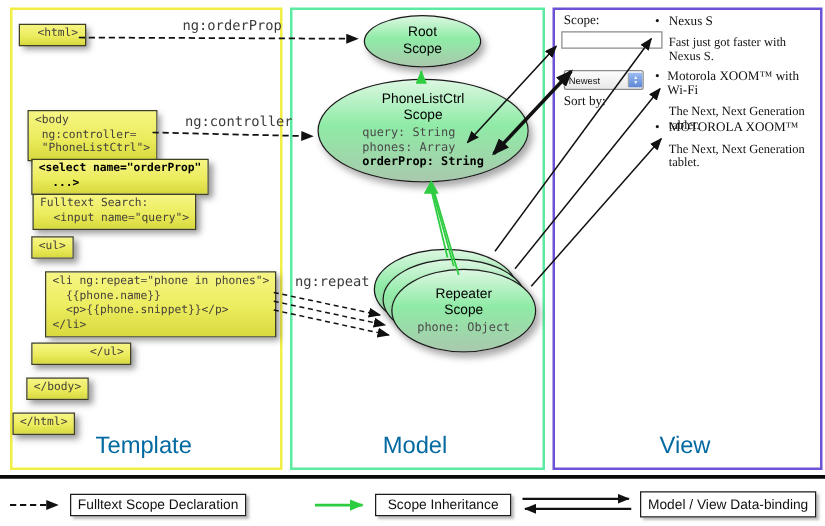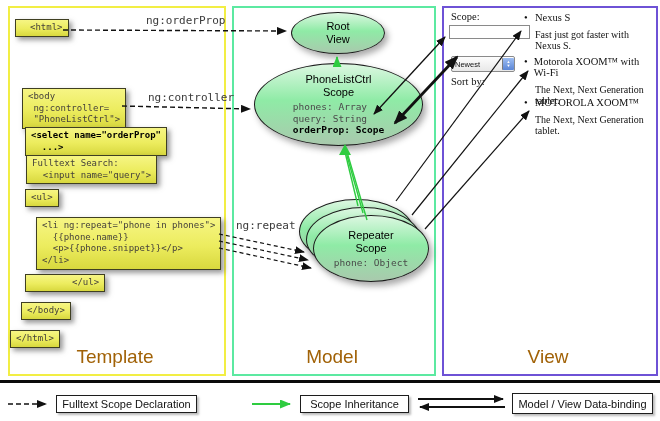--- a/index.html
+++ b/index.html
@@ -3,21 +3,21 @@
 <meta charset="utf-8">
 <style>
   html,body{margin:0;padding:0;background:#fff;}
   .stage{position:relative;width:660px;height:421px;background:#fff;overflow:hidden;
          font-family:"Liberation Sans",sans-serif;}
   
   .col-box{position:absolute;top:6px;height:366px;background:#fff;border-width:2px;border-style:solid;z-index:1;}
   .col-template{left:8px;width:214px;border-color:#f2ee44;}
   .col-model{left:232px;width:200px;border-color:#5ce9a1;}
   .col-view{left:442px;width:212px;border-color:#6e52d6;}
-  .col-label{position:absolute;top:346px;font-size:19px;color:#a16207;text-align:center;z-index:2;}
+  .col-label{position:absolute;top:346px;font-size:19px;color:#0369a1;text-align:center;z-index:2;}
   
   .code-box{position:absolute;z-index:3;background:linear-gradient(180deg,#f6f584 0%,#ecec5e 55%,#d8d83e 100%);
             border:1.5px solid #3f3f22;box-shadow:3px 3px 5px rgba(70,70,70,.55);
             padding:2px 5px;font-family:"DejaVu Sans Mono",monospace;font-size:9px;line-height:1.3;
             color:#45413b;white-space:pre;}
   .code-bold{font-weight:bold;color:#000;}
   .anno{position:absolute;z-index:4;font-family:"DejaVu Sans Mono",monospace;font-size:11px;color:#3a3a3a;}
   
   .ellipse{position:absolute;z-index:4;border:1.6px solid #1b1b1b;border-radius:50%;
            background:linear-gradient(180deg,#dcf7e1 0%,#8feba6 45%,#a9c9ad 100%);
@@ -77,30 +77,30 @@
   <div class="code-box" style="left:25px;top:274px;padding-left:46px;">&lt;/ul&gt;</div>
   <div class="code-box" style="left:21px;top:302px;">&lt;/body&gt;</div>
   <div class="code-box" style="left:10px;top:330px;">&lt;/html&gt;</div>
 
   <div class="anno" style="left:146px;top:14px;">ng:orderProp</div>
   <div class="anno" style="left:148px;top:91px;text-align:right;">ng:controller</div>
   <div class="anno" style="left:236px;top:219px;">ng:repeat</div>
 
   <div class="ellipse" style="left:291px;top:12px;width:92px;height:40px;">
     <div class="scope-title">Root
-View</div>
+Scope</div>
   </div>
 
   <div class="ellipse" style="left:254px;top:63px;width:167px;height:81px;">
     <div class="scope-title">PhoneListCtrl
 Scope</div>
     <div class="scope-props">
+      <div>query: String</div>
       <div>phones: Array</div>
-      <div>query: String</div>
-      <div class="prop-bold">orderProp: Scope</div>
+      <div class="prop-bold">orderProp: String</div>
     </div>
   </div>
 
   <div class="ellipse" style="left:299px;top:199px;width:113px;height:63px;"></div>
   <div class="ellipse" style="left:306px;top:207px;width:113px;height:63px;"></div>
   <div class="ellipse" style="left:313px;top:215px;width:114px;height:65px;">
     <div class="scope-title">Repeater
 Scope</div>
     <div class="scope-props">phone: Object</div>
   </div>

